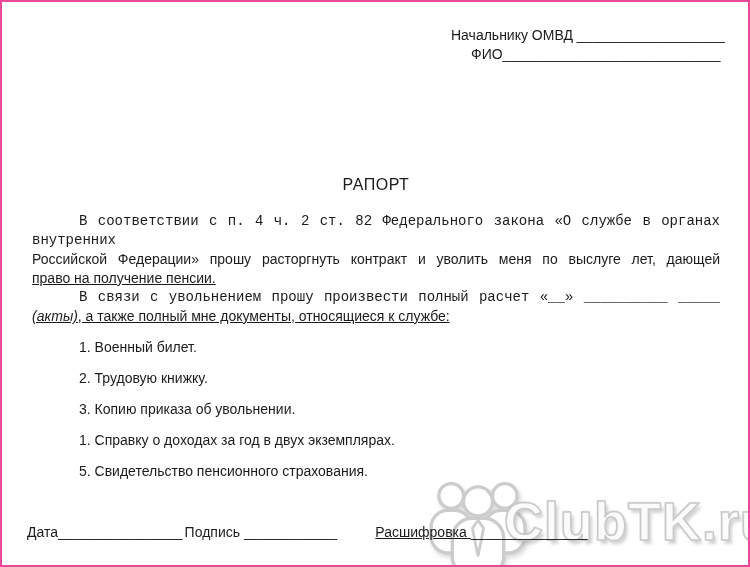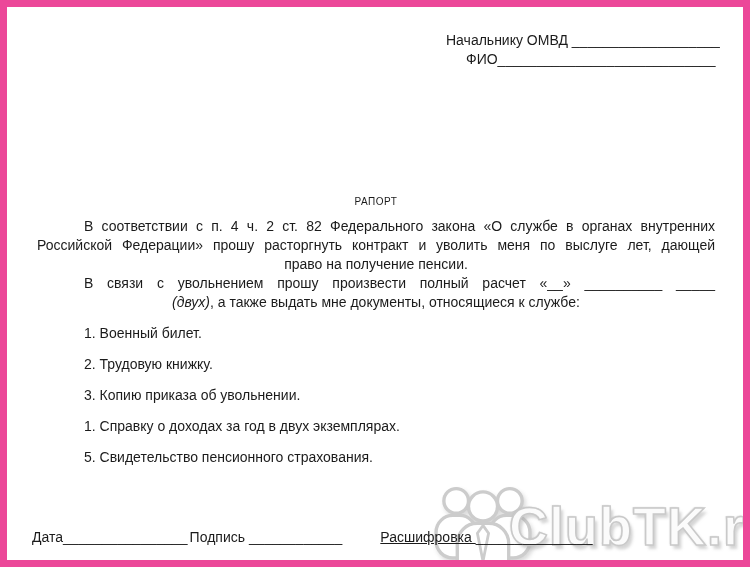--- a/index.html
+++ b/index.html
@@ -1,20 +1,20 @@
 <!DOCTYPE html>
 <html><head>
 <meta charset="utf-8">
 <style>
   html,body{margin:0;padding:0;background:#ffffff;}
   .page{
     position:relative;
     width:750px;height:567px;
     box-sizing:border-box;
-    border:7px solid #ec4899;
+    border:2px solid #ec4899;
     background:#ffffff;
     overflow:hidden;
     font-family:"Liberation Sans","DejaVu Sans",sans-serif;
     color:#1b1b1b;
     font-size:14px;
     line-height:19px;
   }
   
   .addr{
     position:absolute;
@@ -22,32 +22,31 @@
     width:272px;
     white-space:nowrap;
   }
   .addr .line{height:19px;}
   .addr .line.indented{padding-left:20px;}
   
   .title{
     position:absolute;
     top:173px; left:30px; right:28px;
     text-align:center;
-    font-size:10px;
+    font-size:16px;
     letter-spacing:0.5px;
-    margin-top:12px;
   }
   
   .bodytext{
     position:absolute;
     top:210px; left:30px; right:28px;
   }
   .jl{text-align:justify;text-align-last:justify;}
-  .ll{text-align:center;}
-  .ind{text-indent:47px;}
+  .ll{text-align:left;text-decoration:underline;}
+  .ind{text-indent:47px;font-family:Liberation Mono, monospace;}
   .it{font-style:italic;}
   .list-item{padding-left:47px;height:19px;margin-top:12px;}
   
   .footer{
     position:absolute;
     left:25px; top:521px; right:0;
     white-space:nowrap;
     z-index:3;
   }
   .footer .sign{margin-left:2px;}
@@ -85,21 +84,21 @@
   <div class="title">РАПОРТ</div>
 
   <div class="bodytext">
     <div>
       <div class="jl ind">В соответствии с п. 4 ч. 2 ст. 82 Федерального закона «О службе в органах внутренних</div>
       <div class="jl">Российской Федерации» прошу расторгнуть контракт и уволить меня по выслуге лет, дающей</div>
       <div class="ll">право на получение пенсии.</div>
     </div>
     <div>
       <div class="jl ind">В связи с увольнением прошу произвести полный расчет «__» __________ _____</div>
-      <div class="ll"><span class="it">(двух)</span><span>, а также выдать мне документы, относящиеся к службе:</span></div>
+      <div class="ll"><span class="it">(акты)</span><span>, а также полный мне документы, относящиеся к службе:</span></div>
     </div>
     <div>
       <div class="list-item">1. Военный билет.</div>
       <div class="list-item">2. Трудовую книжку.</div>
       <div class="list-item">3. Копию приказа об увольнении.</div>
       <div class="list-item">1. Справку о доходах за год в двух экземплярах.</div>
       <div class="list-item">5. Свидетельство пенсионного страхования.</div>
     </div>
   </div>
 

